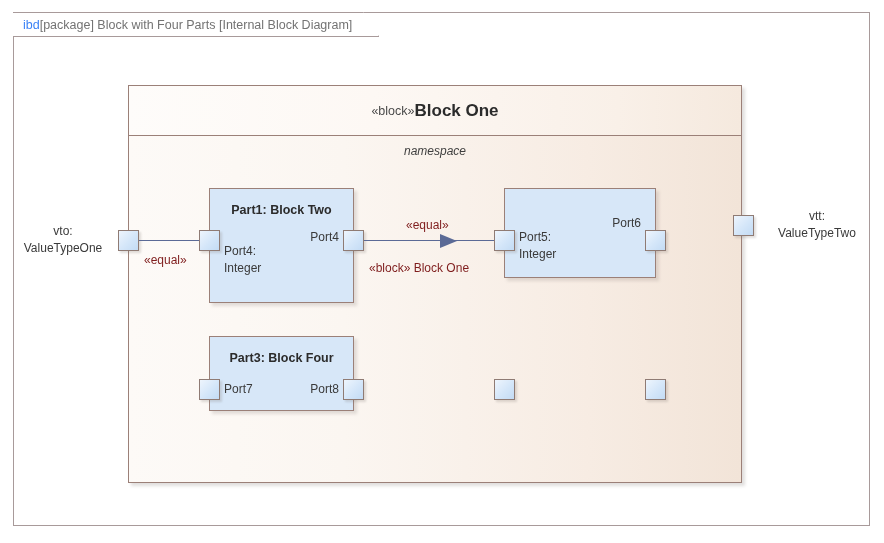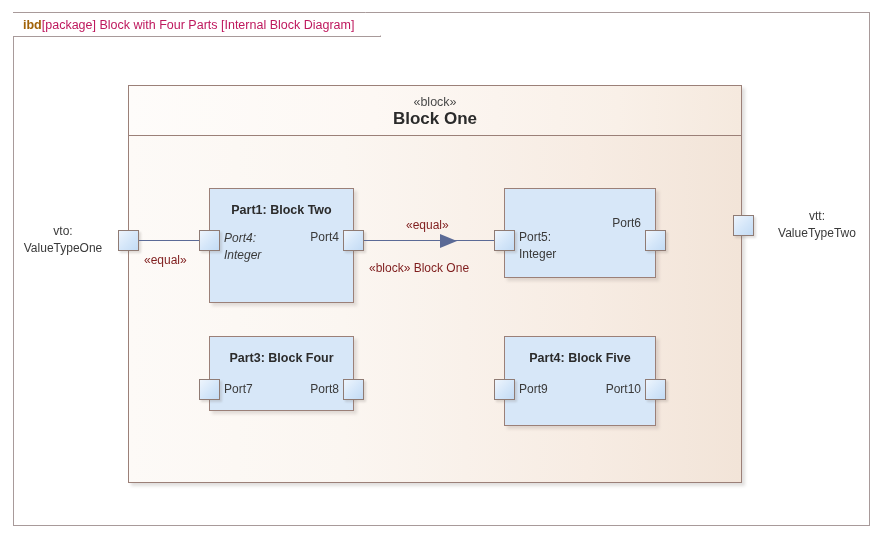--- a/index.html
+++ b/index.html
@@ -40,25 +40,25 @@
     border-left: none;
     padding: 0 26px 0 10px;
     display: flex;
     align-items: center;
     white-space: nowrap;
     font-size: 12.5px;
     color: #3d3d3d;
     clip-path: polygon(0 0, calc(100% - 16px) 0, 100% 100%, 0 100%);
   }
   .frame-tab .kind {
-    font-weight: bold;
-    color: #a16207;
+    font-weight: normal;
+    color: #3b82f6;
   }
   .frame-tab .tab-rest {
-    color: #be185d;
+    color: #737373;
   }
 
   
   .block-one {
     position: absolute;
     left: 128px;
     top: 85px;
     width: 614px;
     height: 398px;
     box-sizing: border-box;
@@ -68,21 +68,20 @@
   }
   .block-one-header {
     position: absolute;
     left: 0;
     top: 0;
     width: 100%;
     height: 50px;
     box-sizing: border-box;
     border-bottom: 1px solid #9b8078;
     display: flex;
-    flex-direction: column;
     align-items: center;
     justify-content: center;
     background: linear-gradient(to right, #fefcfa 0%, #fdf8f4 40%, #f9f0e8 80%, #f5e9de 100%);
   }
   .stereo-line {
     font-size: 12.5px;
     color: #4a4a4a;
     line-height: 16px;
   }
   .block-name-line {
@@ -185,25 +184,26 @@
   <div class="frame-tab">
     <span class="kind">ibd</span>
       <span class="tab-rest">[package] Block with Four Parts [Internal Block Diagram]</span>
   </div>
 
   <div class="block-one">
     <div class="block-one-header">
       <div class="stereo-line">«block»</div>
       <div class="block-name-line">Block One</div>
     </div>
+    <div class="block-one-compartment-label">namespace</div>
   </div>
 
   <div class="part" style="left:209px; top:188px; width:145px; height:115px;">
     <div class="part-title">Part1: Block Two</div>
-    <div class="port-label left" style="top:41px;font-style:italic;">Port4:
+    <div class="port-label left" style="top:54px;">Port4:
 Integer</div>
     <div class="port-label right" style="top:40px;">Port4</div>
   </div>
   <div class="port" style="left:199px; top:230px;"></div>
   <div class="port" style="left:343px; top:230px;"></div>
 
   <div class="part" style="left:504px; top:188px; width:152px; height:90px;">
     <div class="port-label left" style="top:40px;">Port5:
 Integer</div>
     <div class="port-label right" style="top:26px;">Port6</div>
@@ -212,25 +212,20 @@
   <div class="port" style="left:645px; top:230px;"></div>
 
   <div class="part" style="left:209px; top:336px; width:145px; height:75px;">
     <div class="part-title">Part3: Block Four</div>
     <div class="port-label left" style="top:44px;">Port7</div>
     <div class="port-label right" style="top:44px;">Port8</div>
   </div>
   <div class="port" style="left:199px; top:379px;"></div>
   <div class="port" style="left:343px; top:379px;"></div>
 
-  <div class="part" style="left:504px; top:336px; width:152px; height:90px;">
-    <div class="part-title">Part4: Block Five</div>
-    <div class="port-label left" style="top:44px;">Port9</div>
-    <div class="port-label right" style="top:44px;">Port10</div>
-  </div>
   <div class="port" style="left:494px; top:379px;"></div>
   <div class="port" style="left:645px; top:379px;"></div>
 
   <div class="port" style="left:118px; top:230px;"></div>
   <div class="port" style="left:733px; top:215px;"></div>
 
   <div class="conn-line" style="left:139px; top:240px; width:60px;"></div>
   <div class="conn-label" style="left:144px; top:253px;">«equal»</div>
 
   <div class="conn-line" style="left:364px; top:240px; width:130px;"></div>

